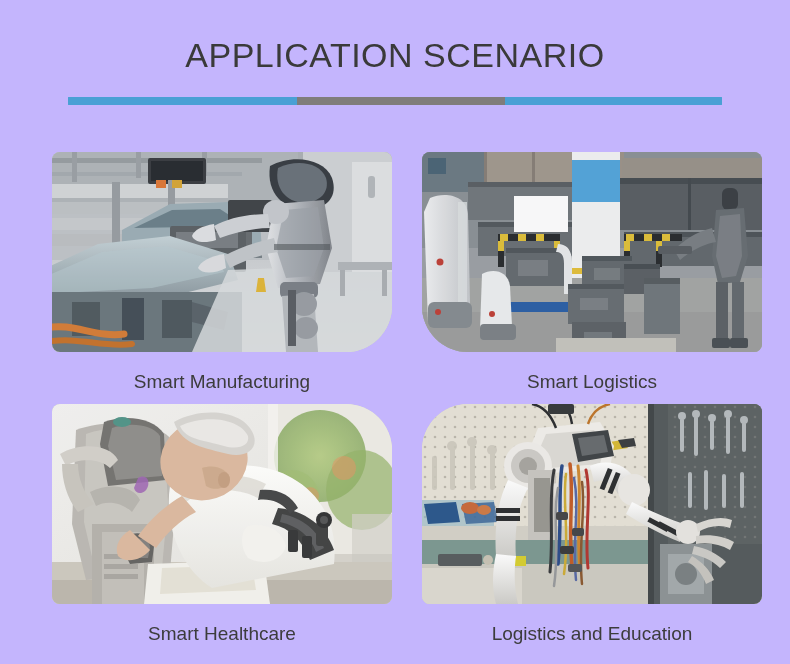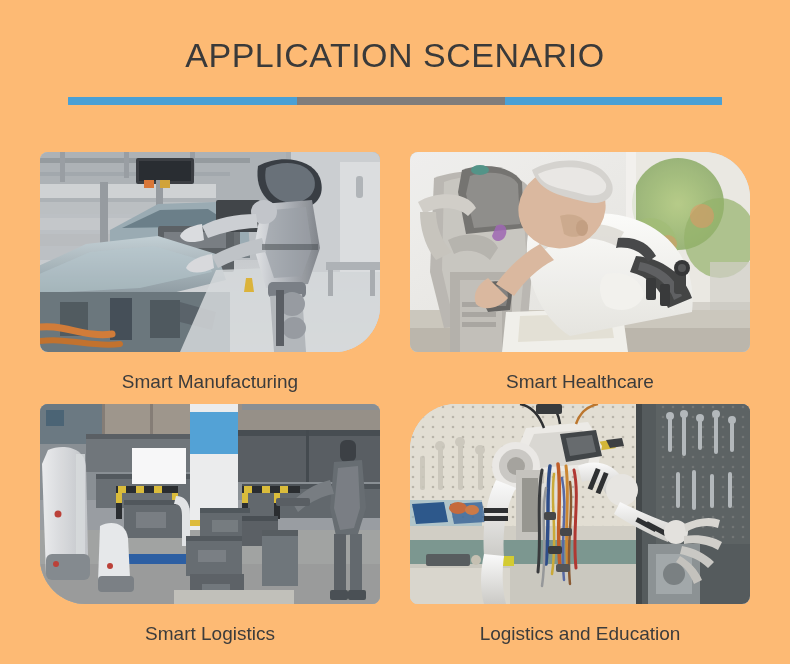--- a/index.html
+++ b/index.html
@@ -12,21 +12,21 @@
     height: 664px;
     overflow: hidden;
     font-family: "Liberation Sans", sans-serif;
     -webkit-font-smoothing: antialiased;
   }
 
   .page {
     position: relative;
     width: 790px;
     height: 664px;
-    background: #fdba74;
+    background: #c4b5fd;
   }
 
   
   .header {
     position: absolute;
     left: 0;
     top: 0;
     width: 790px;
     height: 118px;
   }
@@ -56,21 +56,21 @@
   .divider-seg {
     height: 100%;
   }
   .divider-seg.blue-left  { width: 229px; background: #4aa0d5; }
   .divider-seg.gray-mid   { width: 208px; background: #807d7b; }
   .divider-seg.blue-right { flex: 1;      background: #4aa0d5; }
 
   
   .grid {
     position: absolute;
-    left: 40px;
+    left: 52px;
     top: 152px;
     width: 710px;
     height: 500px;
     display: grid;
     grid-template-columns: 340px 340px;
     grid-template-rows: 248px 248px;
     column-gap: 30px;
     row-gap: 4px;
   }
 
@@ -221,116 +221,20 @@
           </g>
 
           <rect x="286" y="110" width="54" height="8" fill="#b4b8bb"></rect>
           <rect x="288" y="118" width="5" height="26" fill="#aeb2b5"></rect>
           <rect x="330" y="118" width="5" height="26" fill="#aeb2b5"></rect>
 
           <rect x="0" y="0" width="340" height="200" fill="#0b0d12" opacity="0.03"></rect>
         </svg>
       </div>
       <div class="caption">Smart Manufacturing</div>
-    </div>
-
-    <div class="card">
-      <div class="photo r-tr">
-        <svg viewBox="0 0 340 200" preserveAspectRatio="none">
-          <defs>
-            <linearGradient id="h_bg" x1="0" y1="0" x2="1" y2="1">
-              <stop offset="0" stop-color="#efeeec"></stop>
-                <stop offset="1" stop-color="#dfded9"></stop>
-            </linearGradient>
-            <radialGradient id="h_green" cx="0.5" cy="0.5" r="0.6">
-              <stop offset="0" stop-color="#a9c472"></stop>
-                <stop offset="1" stop-color="#7fa25a"></stop>
-            </radialGradient>
-            <linearGradient id="h_shirt" x1="0" y1="0" x2="0" y2="1">
-              <stop offset="0" stop-color="#fbfbf9"></stop>
-                <stop offset="1" stop-color="#e4e3de"></stop>
-            </linearGradient>
-          </defs>
-          <rect x="0" y="0" width="340" height="200" fill="url(#h_bg)"></rect>
-
-          <rect x="216" y="0" width="124" height="160" fill="#e9e7e1"></rect>
-          <ellipse cx="268" cy="52" rx="46" ry="46" fill="url(#h_green)" opacity="0.85"></ellipse>
-          <ellipse cx="310" cy="86" rx="36" ry="40" fill="#8fae62" opacity="0.7"></ellipse>
-          <ellipse cx="240" cy="96" rx="28" ry="30" fill="#9cb96c" opacity="0.6"></ellipse>
-          <ellipse cx="292" cy="64" rx="12" ry="12" fill="#e0915c" opacity="0.55"></ellipse>
-          <ellipse cx="258" cy="92" rx="9" ry="9" fill="#dd8f5c" opacity="0.5"></ellipse>
-          <rect x="216" y="0" width="10" height="160" fill="#f4f3ef" opacity="0.8"></rect>
-          <rect x="300" y="110" width="40" height="60" fill="#cfcdc6" opacity="0.7"></rect>
-          <rect x="216" y="150" width="124" height="14" fill="#c8c5bd" opacity="0.7"></rect>
-
-          <rect x="0" y="158" width="340" height="42" fill="#c9c4ba"></rect>
-          <rect x="0" y="176" width="340" height="24" fill="#b8b3a8"></rect>
-
-          <g>
-            <path d="M24 26 C 56 14, 104 18, 118 34 L124 96 L118 168 L34 176 L20 120 Z" fill="#b7b4ae"></path>
-            <path d="M34 30 C 60 20, 100 24, 112 38 L116 98 L110 164 L44 170 L32 118 Z" fill="#c6c3bd"></path>
-
-            <path d="M52 18 C 74 10, 102 14, 112 30 L114 76 L56 82 L48 40 Z" fill="#6e6d6a"></path>
-            <path d="M60 24 C 78 18, 100 20, 108 32 L110 72 L64 76 L56 42 Z" fill="#8a8885"></path>
-
-            <ellipse cx="70" cy="18" rx="9" ry="5" fill="#4a8f82"></ellipse>
-
-            <path d="M86 74 C 92 70, 98 74, 96 82 C 94 90, 84 92, 82 84 Z" fill="#9a5fb0" opacity="0.85"></path>
-
-            <path d="M8 50 C 28 38, 58 40, 66 56 L58 64 C 48 54, 26 54, 14 62 Z" fill="#cfccc6"></path>
-            <path d="M10 60 C 10 78, 16 96, 26 108 L42 100 C 32 90, 26 74, 26 60 Z" fill="#c4c1ba"></path>
-
-            <path d="M38 88 C 58 78, 82 82, 88 96 L80 108 C 70 98, 54 96, 44 102 Z" fill="#b3b0aa"></path>
-
-            <rect x="40" y="120" width="62" height="80" fill="#b0ada7"></rect>
-            <rect x="50" y="128" width="42" height="72" fill="#bfbcb6"></rect>
-            <rect x="52" y="150" width="34" height="5" fill="#a5a29c"></rect>
-            <rect x="52" y="160" width="34" height="5" fill="#a5a29c"></rect>
-            <rect x="52" y="170" width="34" height="5" fill="#a5a29c"></rect>
-
-            <path d="M74 132 C 86 126, 100 130, 102 142 L100 158 L78 160 L70 144 Z" fill="#5e5d5b"></path>
-            <path d="M80 136 C 90 132, 98 136, 98 144 L96 154 L82 154 L76 144 Z" fill="#7d7b79"></path>
-          </g>
-
-          <path d="M96 160 L212 156 L218 200 L92 200 Z" fill="#f0efe9"></path>
-          <path d="M110 164 L200 161 L204 186 L108 190 Z" fill="#e2dfd3"></path>
-
-          <g>
-
-            <path d="M118 82 C 150 58, 206 54, 240 74 C 272 92, 286 124, 282 160 L160 184 C 128 164, 112 120, 118 82 Z" fill="url(#h_shirt)"></path>
-
-            <path d="M126 88 C 150 70, 188 66, 214 80 L206 94 C 182 82, 152 84, 134 98 Z" fill="#d9d7d0" opacity="0.8"></path>
-
-            <ellipse cx="152" cy="56" rx="44" ry="40" fill="#d8b59a" transform="rotate(-18 152 56)"></ellipse>
-            <path d="M122 18 C 150 2, 194 6, 202 32 C 206 46, 192 54, 176 50 C 154 44, 130 42, 122 18 Z" fill="#d3d1cd"></path>
-            <path d="M128 22 C 152 10, 188 14, 196 32 C 198 42, 186 46, 172 42 C 152 36, 134 36, 128 22 Z" fill="#e8e6e3"></path>
-
-            <path d="M150 64 C 162 60, 174 64, 178 74 C 176 84, 164 88, 154 82 Z" fill="#c7a283" opacity="0.8"></path>
-            <ellipse cx="172" cy="76" rx="6" ry="8" fill="#c09a7c"></ellipse>
-
-            <path d="M130 92 C 112 102, 96 118, 86 132 L104 144 C 114 130, 128 116, 144 108 Z" fill="#d8b59a"></path>
-            <path d="M78 126 C 68 132, 62 142, 66 152 C 74 160, 90 156, 98 146 Z" fill="#d8b59a"></path>
-
-            <path d="M226 104 C 252 106, 274 122, 282 146 L258 156 C 250 136, 238 124, 220 120 Z" fill="#3a3b3c"></path>
-            <path d="M230 110 C 250 114, 266 126, 272 144 L264 148 C 258 132, 246 122, 228 118 Z" fill="#57585a"></path>
-
-            <path d="M196 122 C 214 118, 230 126, 234 142 C 230 158, 210 162, 196 154 C 188 144, 188 128, 196 122 Z" fill="#f2f1ec"></path>
-
-            <rect x="236" y="126" width="10" height="22" rx="2" fill="#2f3031"></rect>
-            <rect x="250" y="132" width="10" height="22" rx="2" fill="#2f3031"></rect>
-            <rect x="264" y="118" width="12" height="24" rx="3" fill="#3a3b3c"></rect>
-            <circle cx="272" cy="116" r="8" fill="#2b2c2d"></circle>
-            <circle cx="272" cy="116" r="4" fill="#4d4e50"></circle>
-
-            <path d="M208 86 C 226 84, 240 92, 246 104 L238 110 C 232 100, 220 94, 206 96 Z" fill="#3f4041"></path>
-          </g>
-          <rect x="0" y="0" width="340" height="200" fill="#ffffff" opacity="0.05"></rect>
-        </svg>
-      </div>
-      <div class="caption">Smart Healthcare</div>
     </div>
 
     <div class="card">
       <div class="photo r-bl">
         <svg viewBox="0 0 340 200" preserveAspectRatio="none">
           <defs>
             <linearGradient id="l_agv" x1="0" y1="0" x2="1" y2="0">
               <stop offset="0" stop-color="#f2f3f4"></stop>
                 <stop offset="1" stop-color="#c7cacd"></stop>
             </linearGradient>
@@ -432,20 +336,116 @@
 
             <rect x="294" y="130" width="12" height="58" fill="#5f6569"></rect>
             <rect x="310" y="130" width="12" height="58" fill="#676d71"></rect>
             <rect x="290" y="186" width="18" height="10" rx="2" fill="#4d5357"></rect>
             <rect x="308" y="186" width="18" height="10" rx="2" fill="#4d5357"></rect>
           </g>
           <rect x="0" y="0" width="340" height="200" fill="#0b0d12" opacity="0.03"></rect>
         </svg>
       </div>
       <div class="caption">Smart Logistics</div>
+    </div>
+
+    <div class="card">
+      <div class="photo r-tr">
+        <svg viewBox="0 0 340 200" preserveAspectRatio="none">
+          <defs>
+            <linearGradient id="h_bg" x1="0" y1="0" x2="1" y2="1">
+              <stop offset="0" stop-color="#efeeec"></stop>
+                <stop offset="1" stop-color="#dfded9"></stop>
+            </linearGradient>
+            <radialGradient id="h_green" cx="0.5" cy="0.5" r="0.6">
+              <stop offset="0" stop-color="#a9c472"></stop>
+                <stop offset="1" stop-color="#7fa25a"></stop>
+            </radialGradient>
+            <linearGradient id="h_shirt" x1="0" y1="0" x2="0" y2="1">
+              <stop offset="0" stop-color="#fbfbf9"></stop>
+                <stop offset="1" stop-color="#e4e3de"></stop>
+            </linearGradient>
+          </defs>
+          <rect x="0" y="0" width="340" height="200" fill="url(#h_bg)"></rect>
+
+          <rect x="216" y="0" width="124" height="160" fill="#e9e7e1"></rect>
+          <ellipse cx="268" cy="52" rx="46" ry="46" fill="url(#h_green)" opacity="0.85"></ellipse>
+          <ellipse cx="310" cy="86" rx="36" ry="40" fill="#8fae62" opacity="0.7"></ellipse>
+          <ellipse cx="240" cy="96" rx="28" ry="30" fill="#9cb96c" opacity="0.6"></ellipse>
+          <ellipse cx="292" cy="64" rx="12" ry="12" fill="#e0915c" opacity="0.55"></ellipse>
+          <ellipse cx="258" cy="92" rx="9" ry="9" fill="#dd8f5c" opacity="0.5"></ellipse>
+          <rect x="216" y="0" width="10" height="160" fill="#f4f3ef" opacity="0.8"></rect>
+          <rect x="300" y="110" width="40" height="60" fill="#cfcdc6" opacity="0.7"></rect>
+          <rect x="216" y="150" width="124" height="14" fill="#c8c5bd" opacity="0.7"></rect>
+
+          <rect x="0" y="158" width="340" height="42" fill="#c9c4ba"></rect>
+          <rect x="0" y="176" width="340" height="24" fill="#b8b3a8"></rect>
+
+          <g>
+            <path d="M24 26 C 56 14, 104 18, 118 34 L124 96 L118 168 L34 176 L20 120 Z" fill="#b7b4ae"></path>
+            <path d="M34 30 C 60 20, 100 24, 112 38 L116 98 L110 164 L44 170 L32 118 Z" fill="#c6c3bd"></path>
+
+            <path d="M52 18 C 74 10, 102 14, 112 30 L114 76 L56 82 L48 40 Z" fill="#6e6d6a"></path>
+            <path d="M60 24 C 78 18, 100 20, 108 32 L110 72 L64 76 L56 42 Z" fill="#8a8885"></path>
+
+            <ellipse cx="70" cy="18" rx="9" ry="5" fill="#4a8f82"></ellipse>
+
+            <path d="M86 74 C 92 70, 98 74, 96 82 C 94 90, 84 92, 82 84 Z" fill="#9a5fb0" opacity="0.85"></path>
+
+            <path d="M8 50 C 28 38, 58 40, 66 56 L58 64 C 48 54, 26 54, 14 62 Z" fill="#cfccc6"></path>
+            <path d="M10 60 C 10 78, 16 96, 26 108 L42 100 C 32 90, 26 74, 26 60 Z" fill="#c4c1ba"></path>
+
+            <path d="M38 88 C 58 78, 82 82, 88 96 L80 108 C 70 98, 54 96, 44 102 Z" fill="#b3b0aa"></path>
+
+            <rect x="40" y="120" width="62" height="80" fill="#b0ada7"></rect>
+            <rect x="50" y="128" width="42" height="72" fill="#bfbcb6"></rect>
+            <rect x="52" y="150" width="34" height="5" fill="#a5a29c"></rect>
+            <rect x="52" y="160" width="34" height="5" fill="#a5a29c"></rect>
+            <rect x="52" y="170" width="34" height="5" fill="#a5a29c"></rect>
+
+            <path d="M74 132 C 86 126, 100 130, 102 142 L100 158 L78 160 L70 144 Z" fill="#5e5d5b"></path>
+            <path d="M80 136 C 90 132, 98 136, 98 144 L96 154 L82 154 L76 144 Z" fill="#7d7b79"></path>
+          </g>
+
+          <path d="M96 160 L212 156 L218 200 L92 200 Z" fill="#f0efe9"></path>
+          <path d="M110 164 L200 161 L204 186 L108 190 Z" fill="#e2dfd3"></path>
+
+          <g>
+
+            <path d="M118 82 C 150 58, 206 54, 240 74 C 272 92, 286 124, 282 160 L160 184 C 128 164, 112 120, 118 82 Z" fill="url(#h_shirt)"></path>
+
+            <path d="M126 88 C 150 70, 188 66, 214 80 L206 94 C 182 82, 152 84, 134 98 Z" fill="#d9d7d0" opacity="0.8"></path>
+
+            <ellipse cx="152" cy="56" rx="44" ry="40" fill="#d8b59a" transform="rotate(-18 152 56)"></ellipse>
+            <path d="M122 18 C 150 2, 194 6, 202 32 C 206 46, 192 54, 176 50 C 154 44, 130 42, 122 18 Z" fill="#d3d1cd"></path>
+            <path d="M128 22 C 152 10, 188 14, 196 32 C 198 42, 186 46, 172 42 C 152 36, 134 36, 128 22 Z" fill="#e8e6e3"></path>
+
+            <path d="M150 64 C 162 60, 174 64, 178 74 C 176 84, 164 88, 154 82 Z" fill="#c7a283" opacity="0.8"></path>
+            <ellipse cx="172" cy="76" rx="6" ry="8" fill="#c09a7c"></ellipse>
+
+            <path d="M130 92 C 112 102, 96 118, 86 132 L104 144 C 114 130, 128 116, 144 108 Z" fill="#d8b59a"></path>
+            <path d="M78 126 C 68 132, 62 142, 66 152 C 74 160, 90 156, 98 146 Z" fill="#d8b59a"></path>
+
+            <path d="M226 104 C 252 106, 274 122, 282 146 L258 156 C 250 136, 238 124, 220 120 Z" fill="#3a3b3c"></path>
+            <path d="M230 110 C 250 114, 266 126, 272 144 L264 148 C 258 132, 246 122, 228 118 Z" fill="#57585a"></path>
+
+            <path d="M196 122 C 214 118, 230 126, 234 142 C 230 158, 210 162, 196 154 C 188 144, 188 128, 196 122 Z" fill="#f2f1ec"></path>
+
+            <rect x="236" y="126" width="10" height="22" rx="2" fill="#2f3031"></rect>
+            <rect x="250" y="132" width="10" height="22" rx="2" fill="#2f3031"></rect>
+            <rect x="264" y="118" width="12" height="24" rx="3" fill="#3a3b3c"></rect>
+            <circle cx="272" cy="116" r="8" fill="#2b2c2d"></circle>
+            <circle cx="272" cy="116" r="4" fill="#4d4e50"></circle>
+
+            <path d="M208 86 C 226 84, 240 92, 246 104 L238 110 C 232 100, 220 94, 206 96 Z" fill="#3f4041"></path>
+          </g>
+          <rect x="0" y="0" width="340" height="200" fill="#ffffff" opacity="0.05"></rect>
+        </svg>
+      </div>
+      <div class="caption">Smart Healthcare</div>
     </div>
 
     <div class="card">
       <div class="photo r-tl">
         <svg viewBox="0 0 340 200" preserveAspectRatio="none">
           <defs>
             <linearGradient id="r_arm" x1="0" y1="0" x2="0" y2="1">
               <stop offset="0" stop-color="#ffffff"></stop>
                 <stop offset="1" stop-color="#d0cfcb"></stop>
             </linearGradient>

